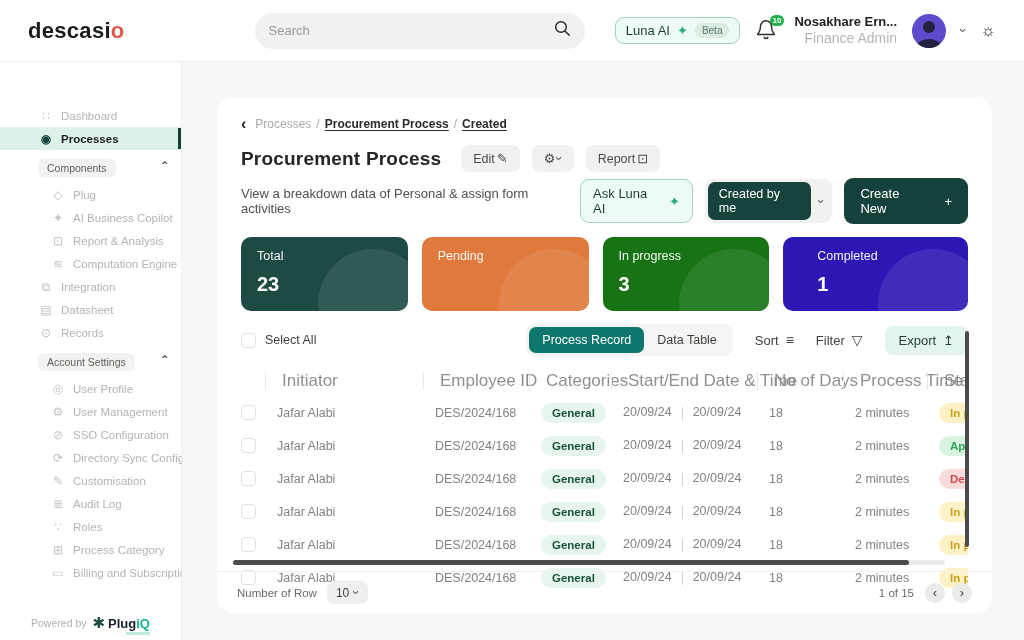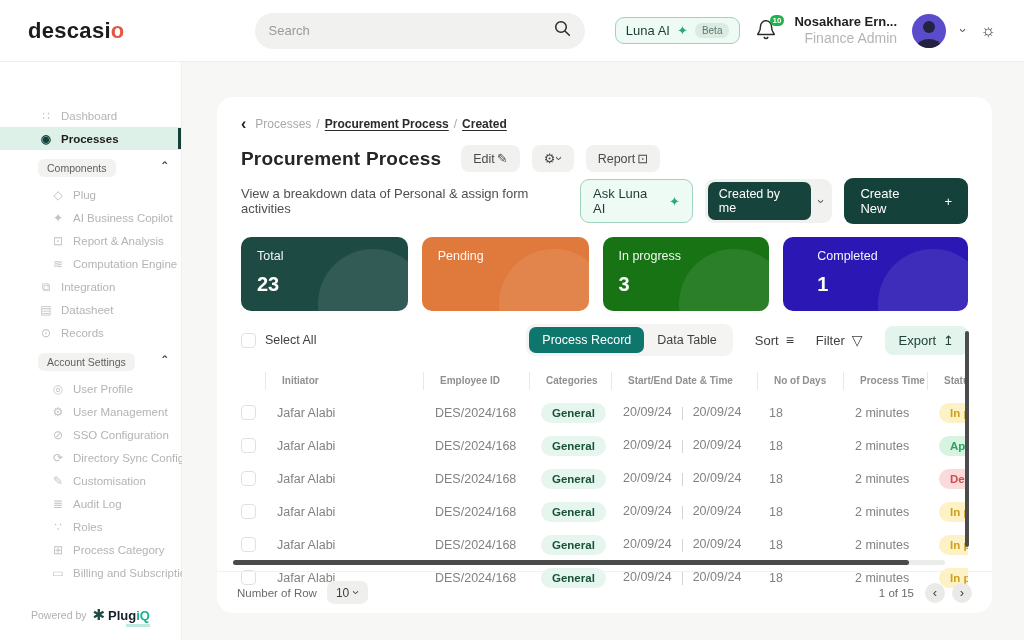--- a/index.html
+++ b/index.html
@@ -41,21 +41,21 @@
   .s-item { position:relative; display:flex; align-items:center; height:23px; padding-left:38px;
             padding-right:14px; font-size:11.5px; color:#b4b4b2; cursor:pointer; white-space:nowrap; }
   .s-item .s-icon { width:16px; margin-right:7px; font-size:12px; color:#c2c2c0; text-align:center; flex:none; }
   .s-item.indent { padding-left:50px; }
   .s-item.active { background:#def1e8; color:#1c1c1a; font-weight:bold; }
   .s-item.active .s-icon { color:#14423a; }
   .s-item.active::after { content:''; position:absolute; right:0; top:1px; bottom:1px; width:3px; background:#14423a; }
   .s-item.section { margin:6px 0 4px; }
   .s-item.section .s-label { background:#f2f2f0; color:#5f5f5d; font-size:10.5px; border-radius:6px; padding:3px 9px; }
   .s-item .s-chev { margin-left:auto; color:#3a3a38; font-size:14px; font-weight:bold; line-height:6px; }
-  .powered { position:absolute; bottom:16px; left:0; width:100%; display:flex; align-items:center;
+  .powered { position:absolute; bottom:8px; left:0; width:100%; display:flex; align-items:center;
              justify-content:center; gap:6px; }
   .powered .pb-txt { font-size:10.5px; color:#b0b0ae; }
   .plugiq { display:flex; align-items:center; gap:3px; }
   .plugiq .mark { color:#1d4b44; font-size:15px; }
   .plugiq .nm { font-size:13px; font-weight:bold; color:#16202c; position:relative; }
   .plugiq .nm .iq { color:#14b394; }
   .plugiq .nm::after { content:''; position:absolute; left:18px; right:0; bottom:-4px; height:3px; background:#bfe8df; }
 
   
   .main { position:absolute; top:62px; left:182px; right:0; bottom:0; background:#f7f7f5; }
@@ -110,21 +110,21 @@
 
   
   .table-wrap { margin-top:10px; overflow:hidden; width:727px; position:relative; }
   .trow { display:flex; align-items:center; }
   .thead { height:30px; }
   .tbody-row { height:33px; }
   .c-check { width:24px; flex:none; }
   .c-init { width:158px; flex:none; } .c-emp { width:106px; flex:none; } .c-cat { width:82px; flex:none; }
   .c-date { width:146px; flex:none; } .c-days { width:86px; flex:none; } .c-time { width:84px; flex:none; }
   .c-status { width:110px; flex:none; }
-  .thead > div { font-size:10px; color:#90908e; padding-left:16px; white-space:nowrap;font-weight:bold; }
+  .thead > div { font-size:17px; color:#90908e; padding-left:16px; white-space:nowrap; }
   .thead > div:not(.c-check) { border-left:1px solid #e8e8e6; height:18px; line-height:18px; }
   .thead .c-check { border-left:none; }
   .tbody-row > div { font-size:12.5px; color:#82827f; padding-left:12px; white-space:nowrap; }
   .tbody-row .c-check { padding-left:0; }
   .cat-pill { display:inline-block; background:#e6f6ee; color:#175239; font-size:11.5px; font-weight:bold;
               border-radius:10px; padding:4px 11px; }
   .date-sep { display:inline-block; border-left:1px solid #d4d4d2; height:13px; margin:0 10px; vertical-align:middle; }
   .status-pill { display:inline-block; font-size:11.5px; font-weight:bold; border-radius:10px; padding:4px 11px; }
   .status-pill.tone-amber { background:#fdf2c6; color:#cf9f1d; }
   .status-pill.tone-green { background:#d8f3e0; color:#2ba45c; }

